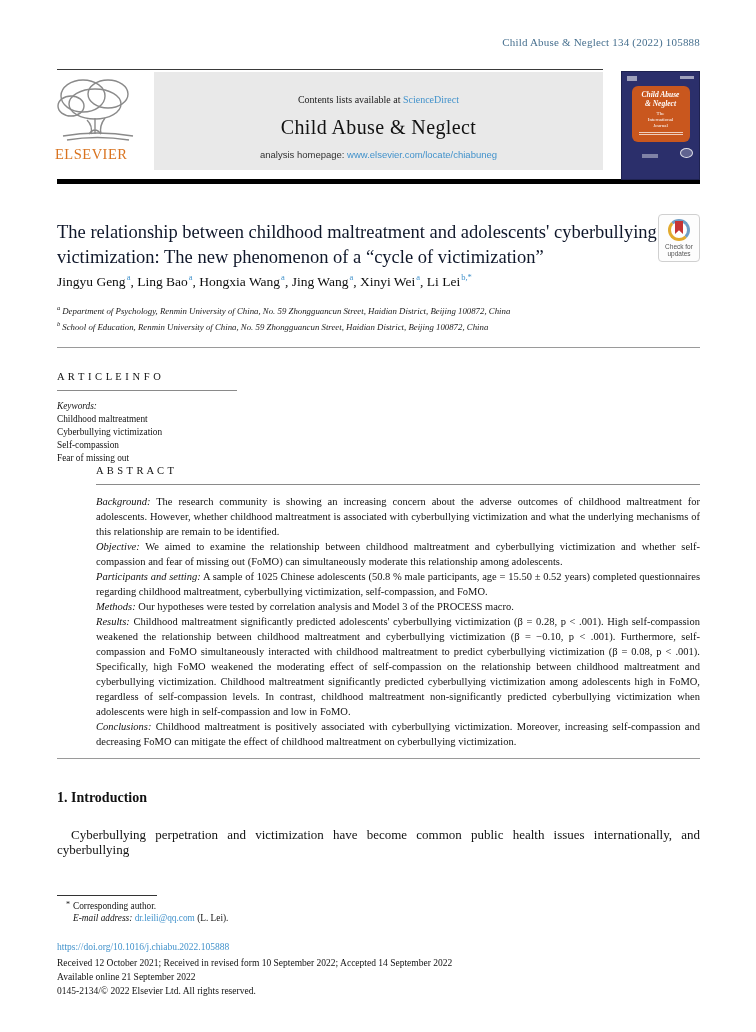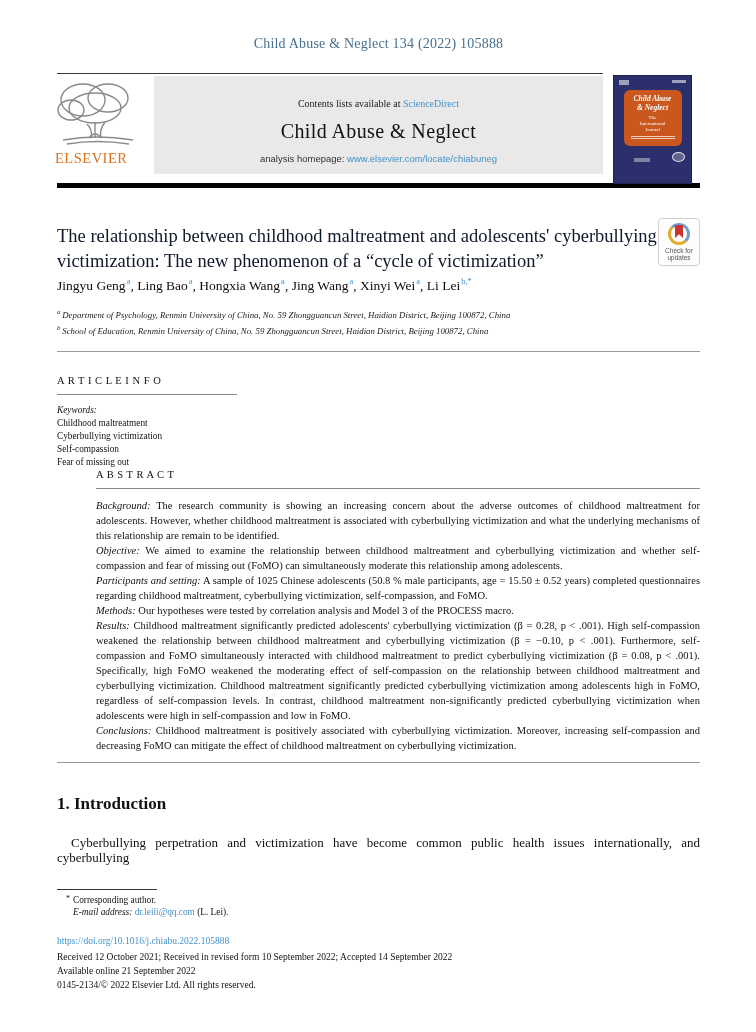--- a/index.html
+++ b/index.html
@@ -8,21 +8,21 @@
     position: relative;
     width: 756px; height: 1032px;
     margin: 0 auto;
     background: #ffffff;
     font-family: "Liberation Serif", serif;
     color: #111;
     padding: 36px 56px 0 57px;
     overflow: hidden;
   }
   
-  .citation { text-align: center; font-size: 14px; color: #47708f; letter-spacing: .2px; }
+  .citation { text-align: right; font-size: 11px; color: #47708f; letter-spacing: .2px; }
 
   
   .jheader { position: relative; margin-top: 21px; }
   .top-rule { width: 546px; border-top: 1.5px solid #3a3a3a; }
   .header-row { display: flex; height: 98px; margin-top: 2px; padding-right: 97px; }
   .logo-box { width: 97px; position: relative; padding-top: 2px; }
   .logo-box svg { display: block; margin-left: -4px; }
   .elsevier-text { font-size: 14.5px; color: #d9731f; letter-spacing: .5px; margin-top: -2px; margin-left: -2px; }
   .gray-box {
     flex: 1; background: #e9e9e9; height: 98px;
@@ -30,21 +30,21 @@
     text-align: center; padding: 22px 4px 10px 4px;
   }
   .contents-line { font-size: 10px; color: #222; }
   .journal-title { font-size: 20px; color: #111; letter-spacing: .4px; }
   .homepage-line { font-family: "Liberation Sans", sans-serif; font-size: 9.5px; color: #333; }
   a.link { color: #4292cb; text-decoration: none; cursor: pointer; }
   .black-bar { height: 5px; background: #000; margin-top: 9px; }
 
   
   .cover {
-    position: absolute; top: 2px; right: 8px; width: 79px; height: 109px;
+    position: absolute; top: 2px; right: 0; width: 79px; height: 109px;
     background: #2b2f6b; border: 1px solid #1e2250;
     overflow: hidden;
     font-family: Liberation Serif, serif;
   }
   .cover-topmarks { display: flex; justify-content: space-between; padding: 4px 5px 0 5px; }
   .cover-topmarks .mark { width: 10px; height: 5px; background: rgba(255,255,255,.55); }
   .cover-topmarks .mark.right { width: 14px; height: 3px; }
   .cover-orange {
     width: 58px; height: 56px; margin: 5px auto 0 auto;
     background: #c9571e; border-radius: 6px;
@@ -89,25 +89,25 @@
   .info-col { width: 180px; flex: none; }
   .abs-col { flex: 1; margin-left: 39px; }
   .col-heading { font-size: 10.5px; letter-spacing: .5px; padding-bottom: 8px; border-bottom: 1px solid #8a8a8a; color: #111; }
   .keywords { margin-top: 9px; font-size: 9.3px; line-height: 13px; }
   .kw-label { font-style: italic; }
   .abs-body { margin-top: 9px; font-size: 10.5px; line-height: 15px; text-align: justify; }
   .abs-label { font-style: italic; }
   .abs-rule { border: none; border-top: 1px solid #9a9a9a; margin-top: 9px; }
 
   
-  .intro-heading { font-size: 17px; font-weight: bold; margin-top: 31px; }
+  .intro-heading { font-size: 14px; font-weight: bold; margin-top: 31px; }
   .intro-para { margin-top: 21px; font-size: 13px; line-height: 15px; text-align: justify; text-align-last: justify; text-indent: 14px; }
 
   
-  .footnote { margin-top: 24px; }
+  .footnote { margin-top: 38px; }
   .fn-rule { width: 100px; border: none; border-top: 1px solid #333; }
   .fn-line1 { margin-top: 4px; font-size: 9.3px; padding-left: 9px; }
   .fn-star { font-size: 8px; vertical-align: 2px; margin-right: 3px; }
   .fn-line2 { font-size: 9.3px; padding-left: 16px; margin-top: 2px; }
   .fn-email-label { font-style: italic; }
 
   
   .footer { margin-top: 17px; font-size: 9.5px; line-height: 14px; }
   .doi { display: inline-block; margin-bottom: 2px; }
 </style>

